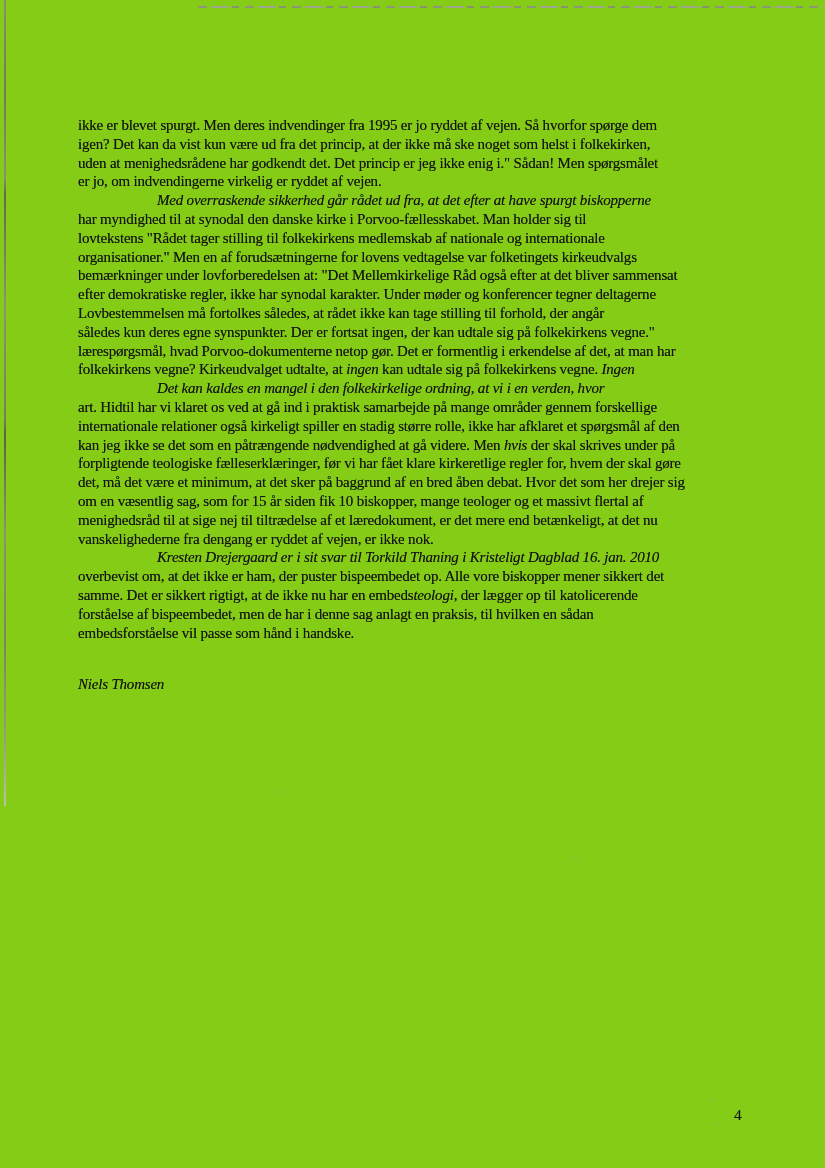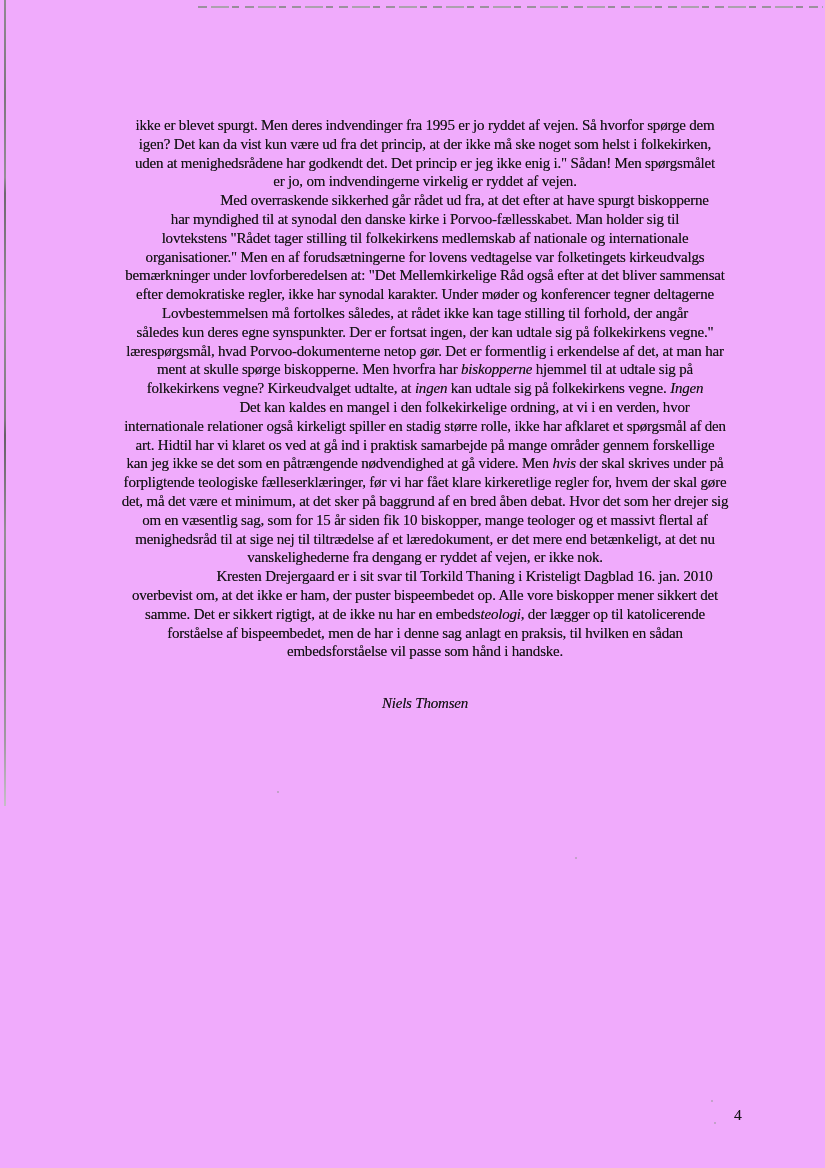--- a/index.html
+++ b/index.html
@@ -4,25 +4,24 @@
 <style>
   html, body {
     margin: 0;
     padding: 0;
     background: #ffffff;
   }
   .sheet {
     position: relative;
     width: 825px;
     height: 1168px;
-    background: #f0abfc;
+    background: #84cc16;
     overflow: hidden;
     font-family: "Liberation Serif", serif;
     color: #141414;
-    text-align: center;
   }
   
   .scan-top-line {
     position: absolute;
     top: 6px;
     left: 198px;
     width: 625px;
     height: 2px;
     background: repeating-linear-gradient(90deg,
       #8d8d8d 0px, #8d8d8d 9px,
@@ -68,20 +67,21 @@
     font-size: 15px;
     line-height: 18.8px;
     letter-spacing: -0.2px;
     text-shadow: 0 0 0.4px rgba(0,0,0,0.55); 
   }
   .line {
     white-space: nowrap;
   }
   .line.ind {
     text-indent: 79px;
+    font-style: italic;
   }
   .it {
     font-style: italic;
   }
   .signature {
     margin-top: 33px;
     font-style: italic;
   }
   .page-number {
     position: absolute;
@@ -110,25 +110,24 @@
         <div class="line"><span>er jo, om indvendingerne virkelig er ryddet af vejen.</span></div>
         <div class="line ind"><span>Med overraskende sikkerhed går rådet ud fra, at det efter at have spurgt biskopperne</span></div>
         <div class="line"><span>har myndighed til at synodal den danske kirke i Porvoo-fællesskabet. Man holder sig til</span></div>
         <div class="line"><span>lovtekstens "Rådet tager stilling til folkekirkens medlemskab af nationale og internationale</span></div>
         <div class="line"><span>organisationer." Men en af forudsætningerne for lovens vedtagelse var folketingets kirkeudvalgs</span></div>
         <div class="line"><span>bemærkninger under lovforberedelsen at: "Det Mellemkirkelige Råd også efter at det bliver sammensat</span></div>
         <div class="line"><span>efter demokratiske regler, ikke har synodal karakter. Under møder og konferencer tegner deltagerne</span></div>
         <div class="line"><span>Lovbestemmelsen må fortolkes således, at rådet ikke kan tage stilling til forhold, der angår</span></div>
         <div class="line"><span>således kun deres egne synspunkter. Der er fortsat ingen, der kan udtale sig på folkekirkens vegne."</span></div>
         <div class="line"><span>lærespørgsmål, hvad Porvoo-dokumenterne netop gør. Det er formentlig i erkendelse af det, at man har</span></div>
-        <div class="line"><span>ment at skulle spørge biskopperne. Men hvorfra har </span><span class="it">biskopperne</span><span> hjemmel til at udtale sig på</span></div>
         <div class="line"><span>folkekirkens vegne? Kirkeudvalget udtalte, at </span><span class="it">ingen</span><span> kan udtale sig på folkekirkens vegne. </span><span class="it">Ingen</span></div>
         <div class="line ind"><span>Det kan kaldes en mangel i den folkekirkelige ordning, at vi i en verden, hvor</span></div>
+        <div class="line"><span>art. Hidtil har vi klaret os ved at gå ind i praktisk samarbejde på mange områder gennem forskellige</span></div>
         <div class="line"><span>internationale relationer også kirkeligt spiller en stadig større rolle, ikke har afklaret et spørgsmål af den</span></div>
-        <div class="line"><span>art. Hidtil har vi klaret os ved at gå ind i praktisk samarbejde på mange områder gennem forskellige</span></div>
         <div class="line"><span>kan jeg ikke se det som en påtrængende nødvendighed at gå videre. Men </span><span class="it">hvis</span><span> der skal skrives under på</span></div>
         <div class="line"><span>forpligtende teologiske fælleserklæringer, før vi har fået klare kirkeretlige regler for, hvem der skal gøre</span></div>
         <div class="line"><span>det, må det være et minimum, at det sker på baggrund af en bred åben debat. Hvor det som her drejer sig</span></div>
         <div class="line"><span>om en væsentlig sag, som for 15 år siden fik 10 biskopper, mange teologer og et massivt flertal af</span></div>
         <div class="line"><span>menighedsråd til at sige nej til tiltrædelse af et læredokument, er det mere end betænkeligt, at det nu</span></div>
         <div class="line"><span>vanskelighederne fra dengang er ryddet af vejen, er ikke nok.</span></div>
         <div class="line ind"><span>Kresten Drejergaard er i sit svar til Torkild Thaning i Kristeligt Dagblad 16. jan. 2010</span></div>
         <div class="line"><span>overbevist om, at det ikke er ham, der puster bispeembedet op. Alle vore biskopper mener sikkert det</span></div>
         <div class="line"><span>samme. Det er sikkert rigtigt, at de ikke nu har en embeds</span><span class="it">teologi</span><span>, der lægger op til katolicerende</span></div>
         <div class="line"><span>forståelse af bispeembedet, men de har i denne sag anlagt en praksis, til hvilken en sådan</span></div>

